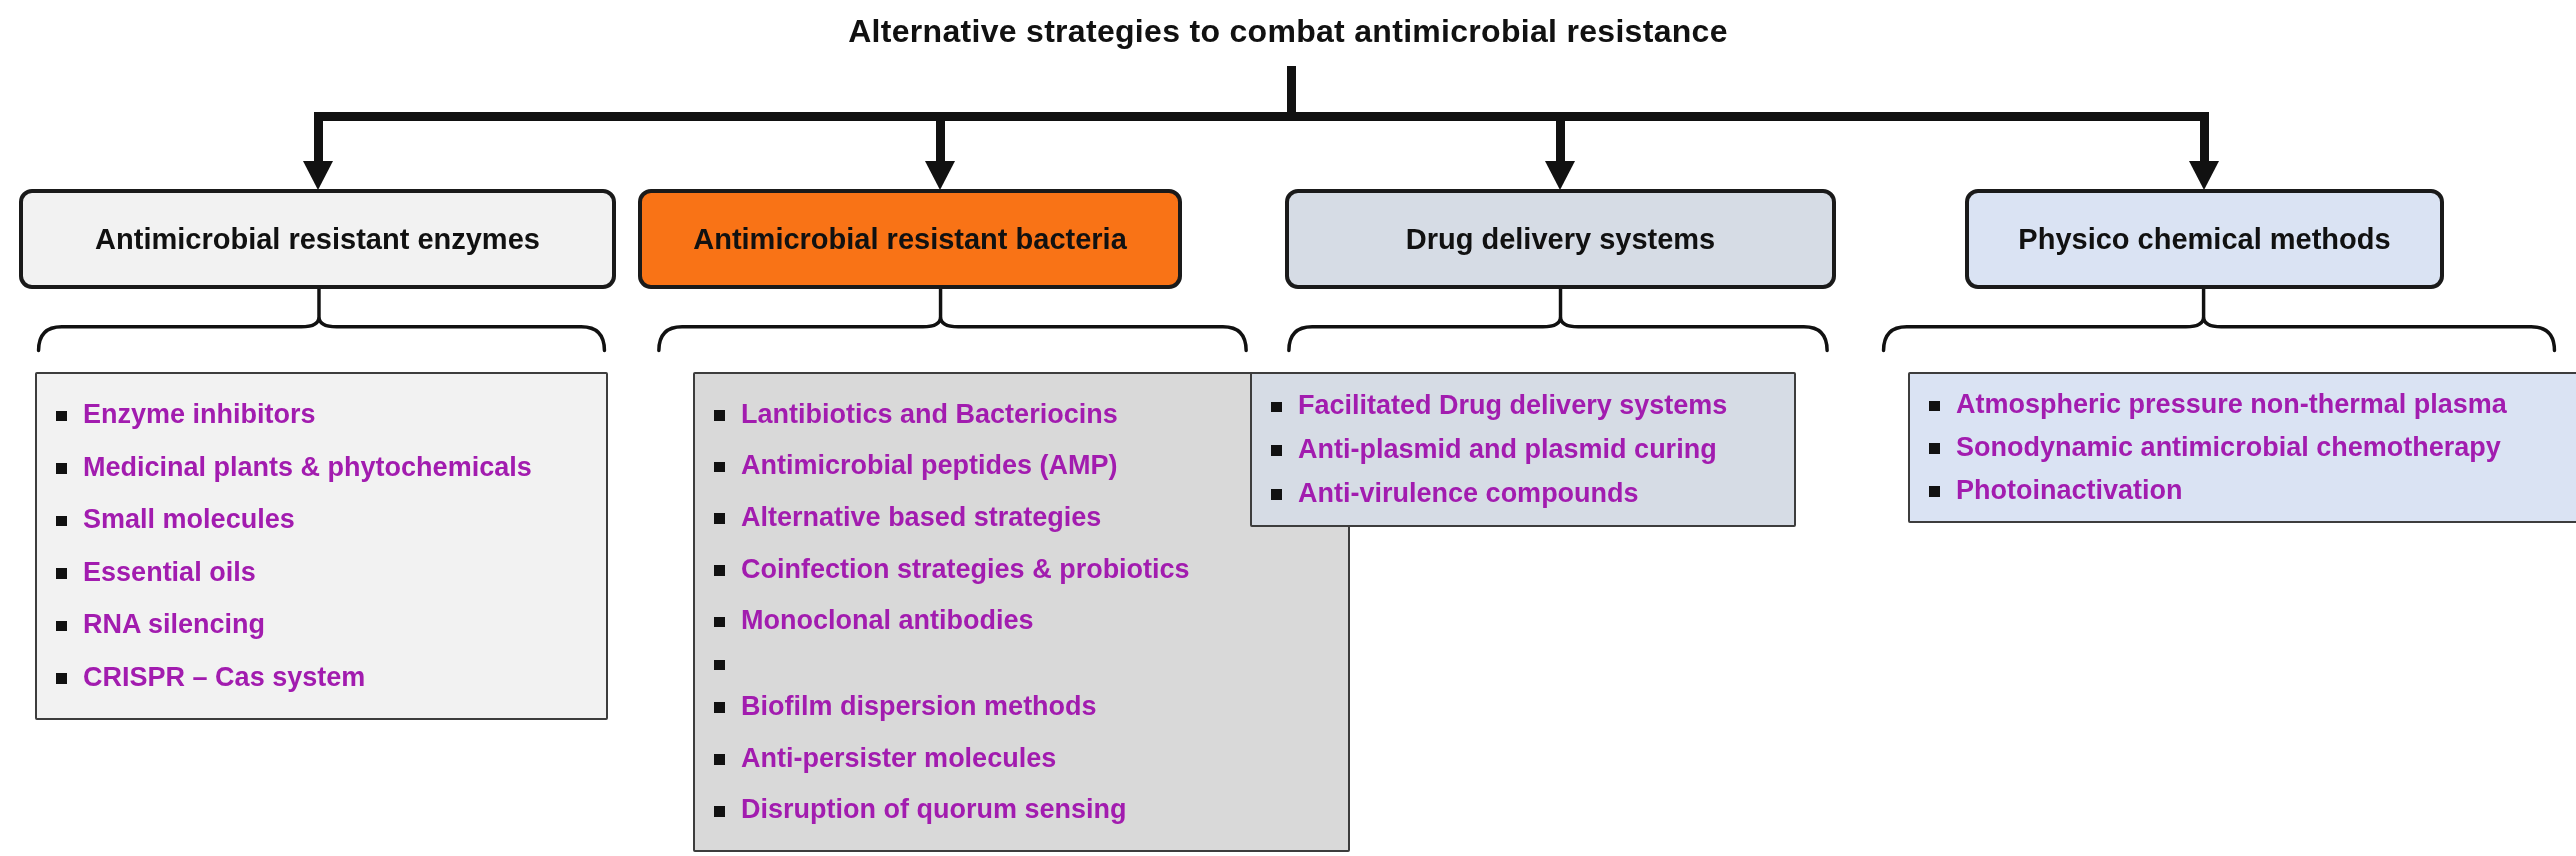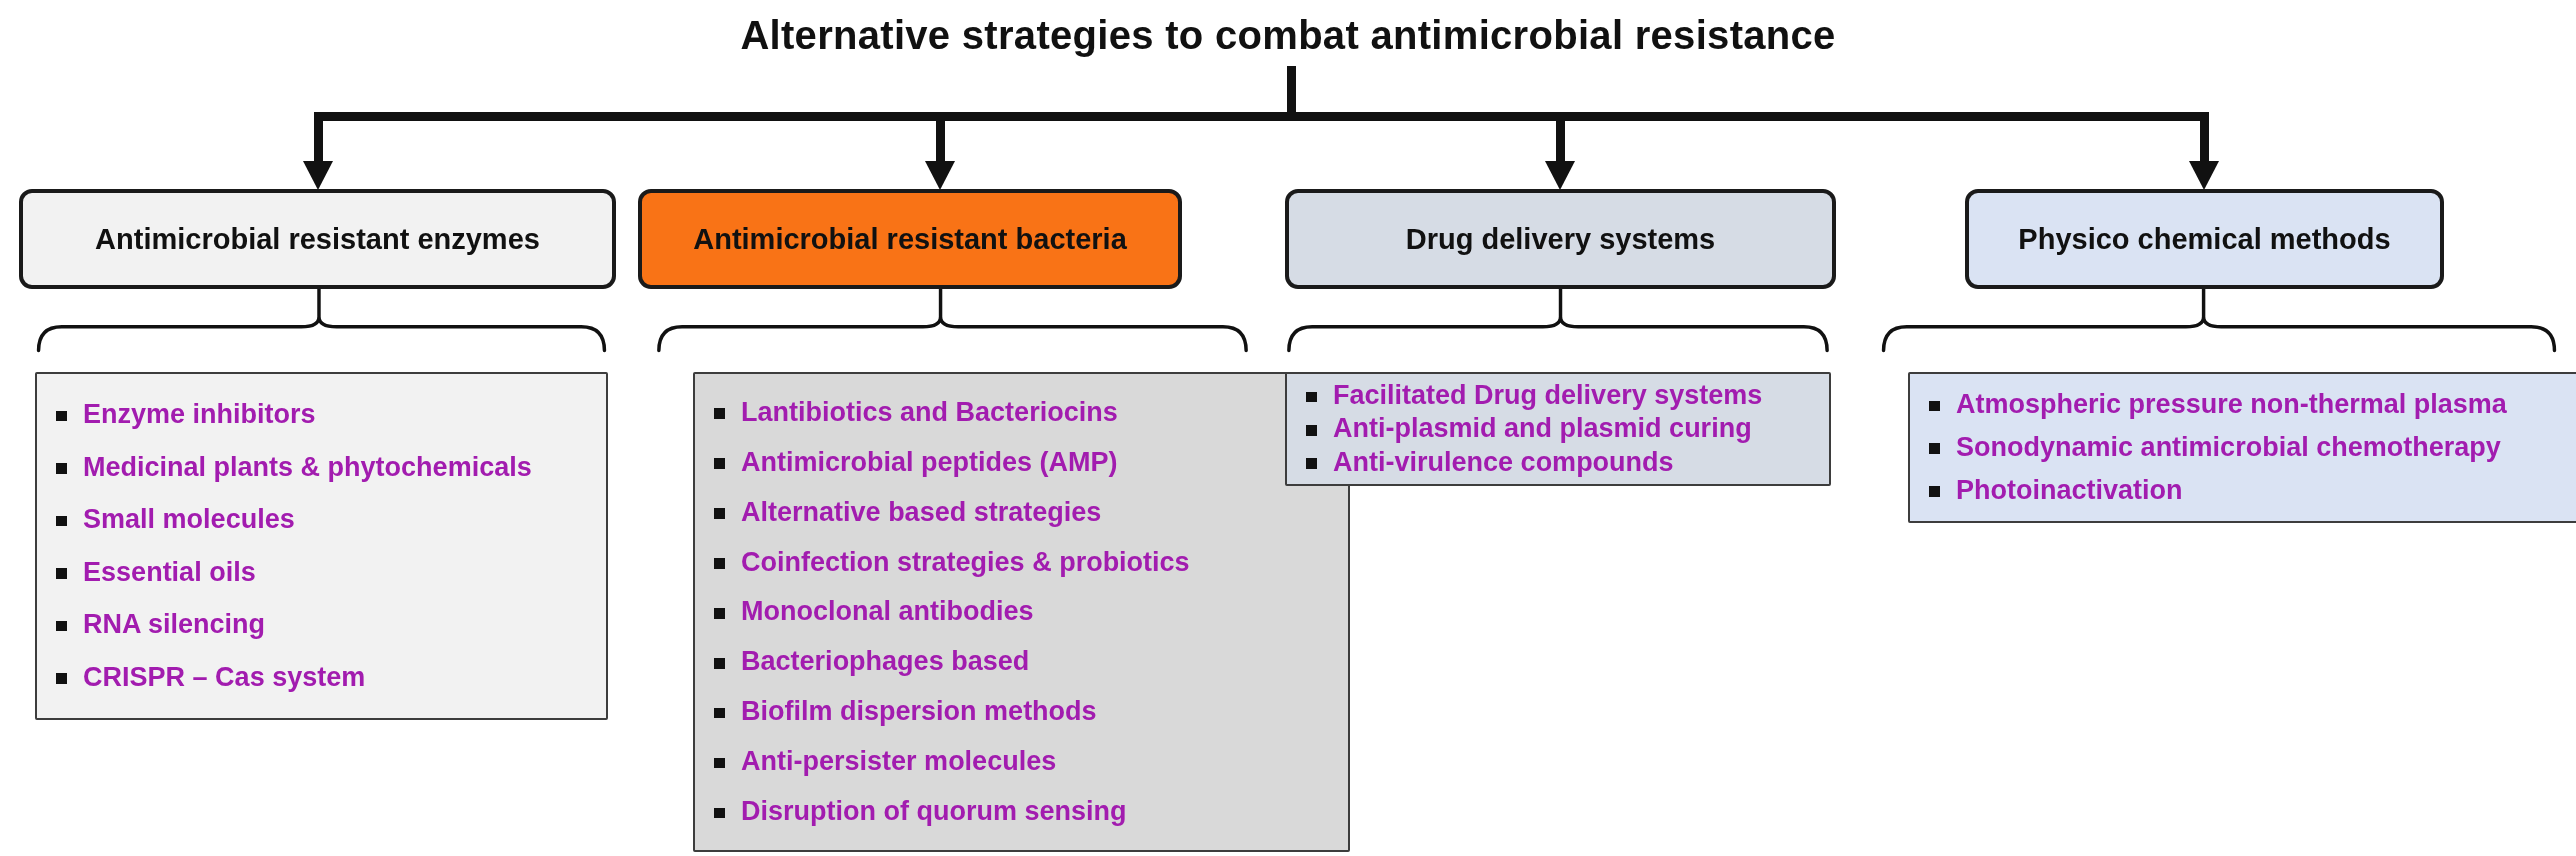--- a/index.html
+++ b/index.html
@@ -5,21 +5,21 @@
   html,body{margin:0;padding:0;}
   body{
     width:2576px;height:856px;
     background:#ffffff;
     font-family:"Liberation Sans", sans-serif;
     position:relative;
     overflow:hidden;
   }
   .title{
     position:absolute;top:12.6px;left:0;width:100%;
-    text-align:center;font-weight:bold;font-size:40px;color:#111;
+    text-align:center;font-weight:bold;font-size:32px;color:#111;
     letter-spacing:0.3px;
   }
   .vstem{position:absolute;width:8.8px;background:var(--connector,#111);}
   .hline{position:absolute;height:8.8px;background:var(--connector,#111);}
   .astem{position:absolute;width:8.8px;background:var(--connector,#111);}
   .ahead{
     position:absolute;width:0;height:0;
     border-left:15.7px solid transparent;
     border-right:15.7px solid transparent;
     border-top:29px solid var(--connector,#111);
@@ -122,21 +122,20 @@
     <span>Coinfection strategies &amp; probiotics</span>
   </div>
 
   <div class="item">
     <span class="bullet"></span>
     <span>Monoclonal antibodies</span>
   </div>
 
   <div class="item">
     <span class="bullet"></span>
-    <span>Bacteriophages based</span>
   </div>
 
   <div class="item">
     <span class="bullet"></span>
     <span>Biofilm dispersion methods</span>
   </div>
 
   <div class="item">
     <span class="bullet"></span>
     <span>Anti-persister molecules</span>
@@ -151,21 +150,21 @@
 
   <div class="col">
     <div class="astem" style="left: 1556px; top: 120px; height: 45px;"></div>
     <div class="ahead" style="left: 1545px; top: 161px;"></div>
     <div class="header-box" style="left: 1285px; width: 551px; background: rgb(214, 220, 229);">
       <span>Drug delivery systems</span>
     </div>
     <svg class="brace" viewBox="0 0 866 132" width="546" height="83" style="left: 1285px;">
         <path d="M 437 0 L 437 44 M 5 98 Q 5 60 42 60 L 409 60 Q 437 60 437 44 Q 437 60 465 60 L 824 60 Q 861 60 861 98" fill="none" stroke="#111111" stroke-width="5.5" stroke-linecap="round"></path>
       </svg>
-    <div class="list-box" style="left: 1285px; width: 546px; height: 114px; background: rgb(214, 220, 229);">
+    <div class="list-box" style="left: 1250px; width: 546px; height: 155px; background: rgb(214, 220, 229);">
   <div class="item">
     <span class="bullet"></span>
     <span>Facilitated Drug delivery systems</span>
   </div>
 
   <div class="item">
     <span class="bullet"></span>
     <span>Anti-plasmid and plasmid curing</span>
   </div>
 

